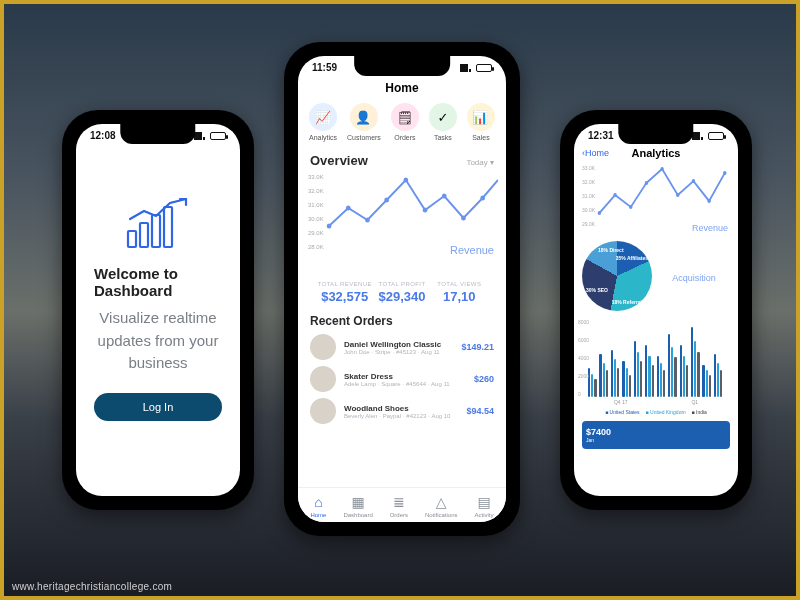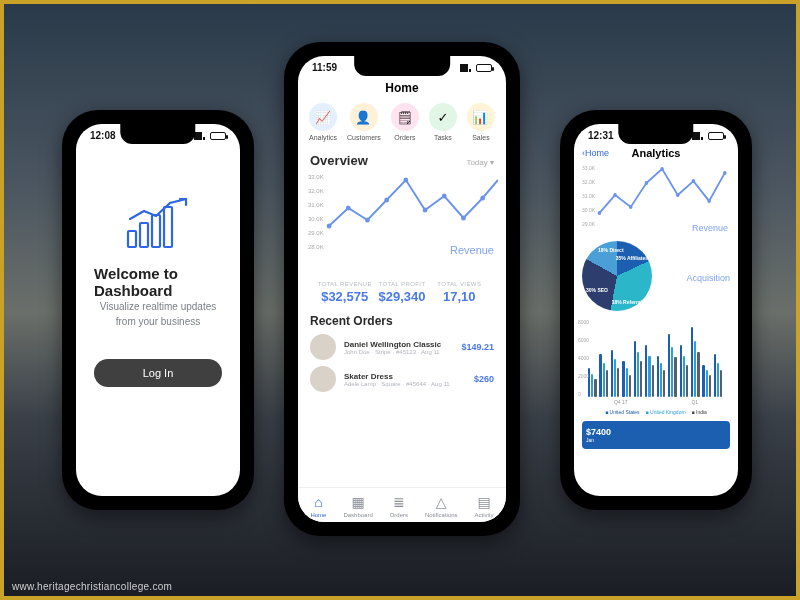--- a/index.html
+++ b/index.html
@@ -16,24 +16,24 @@
 .sig::before{content:"";position:absolute;bottom:0;left:0;width:2px;height:3px;background:#111;box-shadow:3px 0 0 #111,6px 0 0 #111,9px 0 0 #111}
 .bat{width:16px;height:8px;border:1px solid #111;border-radius:2px;position:relative}
 .bat::after{content:"";position:absolute;right:-3px;top:2px;width:2px;height:4px;background:#111;border-radius:1px}
 
 #p1{width:192px;height:400px;left:58px;top:106px}
 #p2{width:236px;height:494px;left:280px;top:38px}
 #p3{width:192px;height:400px;left:556px;top:106px}
 
 .w-wrap{display:flex;flex-direction:column;align-items:center;padding:14px 18px;height:100%}
 .w-illus{margin-top:40px;margin-bottom:14px}
-.w-title{font-size:15px;font-weight:600;color:#222;margin-bottom:0}
-.w-sub{font-size:10px;color:#7a7f87;text-align:center;line-height:1.5;margin-bottom:30px}
+.w-title{font-size:15px;font-weight:600;color:#222;margin-bottom:8px}
+.w-sub{font-size:15px;color:#7a7f87;text-align:center;line-height:1.5;margin-bottom:18px}
 .btn{width:100%;padding:8px;border-radius:18px;font-size:11px;font-weight:500;text-align:center;margin-bottom:8px}
-.btn-primary{background:#404040;color:#fff}
+.btn-primary{background:#0c4a6e;color:#fff}
 .btn-outline{background:#fff;color:#333;border:1px solid #dadde3}
 
 .h-header{text-align:center;font-weight:700;font-size:12px;padding:6px 0 8px}
 .h-cats{display:flex;justify-content:space-around;padding:0 6px 8px}
 .cat{display:flex;flex-direction:column;align-items:center;gap:3px}
 .cat-icon{width:28px;height:28px;border-radius:50%;display:flex;align-items:center;justify-content:center;font-size:13px}
 .cat-label{font-size:7px;color:#555}
 .h-sec{padding:0 12px}
 .h-row{display:flex;justify-content:space-between;align-items:baseline;margin-top:4px}
 .h-ov{font-size:13px;font-weight:600;color:#2a2a2a}
@@ -199,20 +199,28 @@
       <div class="ord-price">$149.21</div>
     </div>
             <div class="order">
       <div class="avatar"></div>
       <div class="ord-txt">
         <div class="ord-name">Skater Dress</div>
         <div class="ord-meta">Adele Lamp · Square · #45644 · Aug 11</div>
       </div>
       <div class="ord-price">$260</div>
     </div>
+            <div class="order">
+      <div class="avatar"></div>
+      <div class="ord-txt">
+        <div class="ord-name">Woodland Shoes</div>
+        <div class="ord-meta">Beverly Alen · Paypal · #42123 · Aug 10</div>
+      </div>
+      <div class="ord-price">$94.54</div>
+    </div>
           </div>
       </div>
       <div class="tabbar" id="tabbar">
           <div class="tab active">
       <span style="font-size:14px;color:#2f66e6">⌂</span>
       <span class="tab-label">Home</span>
     </div>
           <div class="tab ">
       <span style="font-size:14px;color:#8a8f98">▦</span>
       <span class="tab-label">Dashboard</span>
@@ -270,21 +278,21 @@
           </svg>
           <span class="tag">Revenue</span>
         </div>
         <div class="pie-wrap">
           <div class="pie" style="background:conic-gradient(#1c5fb0 0 18%, #2bb6c9 18% 53%, #2d3e6e 53% 83%, #4a9fd6 83% 100%)">
             <span class="lbl" style="top:6px;left:16px">18% Direct</span>
             <span class="lbl" style="top:14px;right:4px">35% Affiliates</span>
             <span class="lbl" style="bottom:18px;left:4px">30% SEO</span>
             <span class="lbl" style="bottom:6px;right:10px">18% Referral</span>
           </div>
-          <div style="flex:1;text-align:right"><span class="acq">Acquisition</span></div>
+          <div style="flex:1;text-align:center"><span class="acq">Acquisition</span></div>
         </div>
         <div class="bars" id="bars">
           <span class="bars-ylab" style="bottom:72px">8000</span>
           <span class="bars-ylab" style="bottom:54px">6000</span>
           <span class="bars-ylab" style="bottom:36px">4000</span>
           <span class="bars-ylab" style="bottom:18px">2000</span>
           <span class="bars-ylab" style="bottom:0">0</span>
         <div class="bar" style="height:28.8px;background:#1c5fb0"></div>
             <div class="bar" style="height:23.400000000000002px;background:#2aa0d8"></div>
             <div class="bar" style="height:18px;background:#5a5e66"></div>

